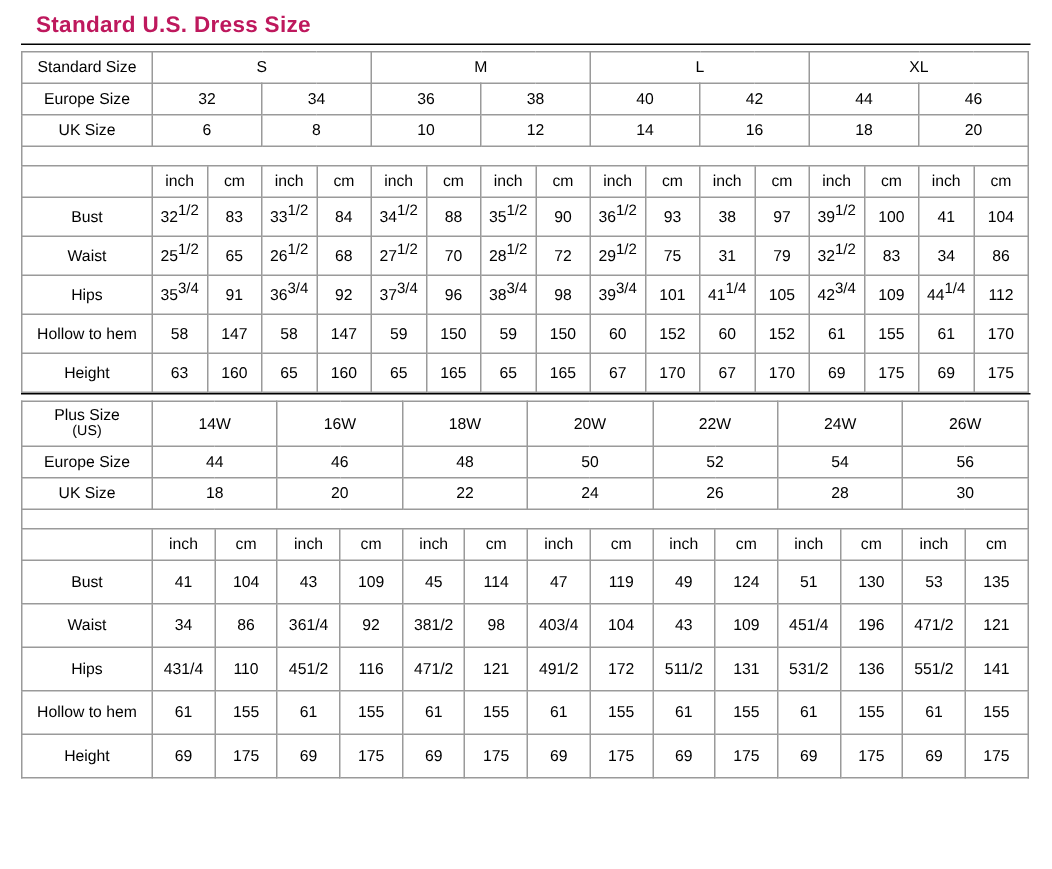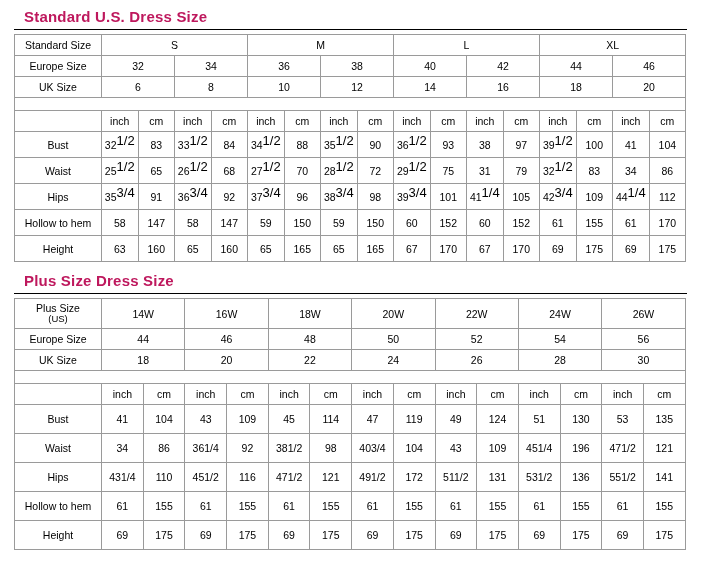--- a/index.html
+++ b/index.html
@@ -53,21 +53,21 @@
     margin-left: 24px;
   }
   td.hdr {
     font-size: 11px;
   }
   td.blank {
     border-left: 1px solid #9a9a9a;
     border-right: 1px solid #9a9a9a;
   }
   .frac {
-    font-size: 13px;
+    font-size: 10px;
     vertical-align: super;
     line-height: 0;
   }
   .plus-label { line-height: 1.15; }
   .plus-label .sub { display: block; font-size: 9.5px; }
 </style>
 </head>
 <body>
 
 <div class="page">
@@ -248,21 +248,20 @@
         <td><span>67</span></td>
         <td><span>170</span></td>
         <td><span>69</span></td>
         <td><span>175</span></td>
         <td><span>69</span></td>
         <td><span>175</span></td>
       </tr>
     </tbody>
   </table>
 
-  <div class="section-title" style="margin-top:10px">Plus Size Dress Size</div>
   <hr class="title-rule">
 
   <table class="size">
     <colgroup>
       <col style="width:87px">
       <col style="width:41.7px">
         <col style="width:41.7px">
         <col style="width:41.7px">
         <col style="width:41.7px">
       <col style="width:41.7px">

